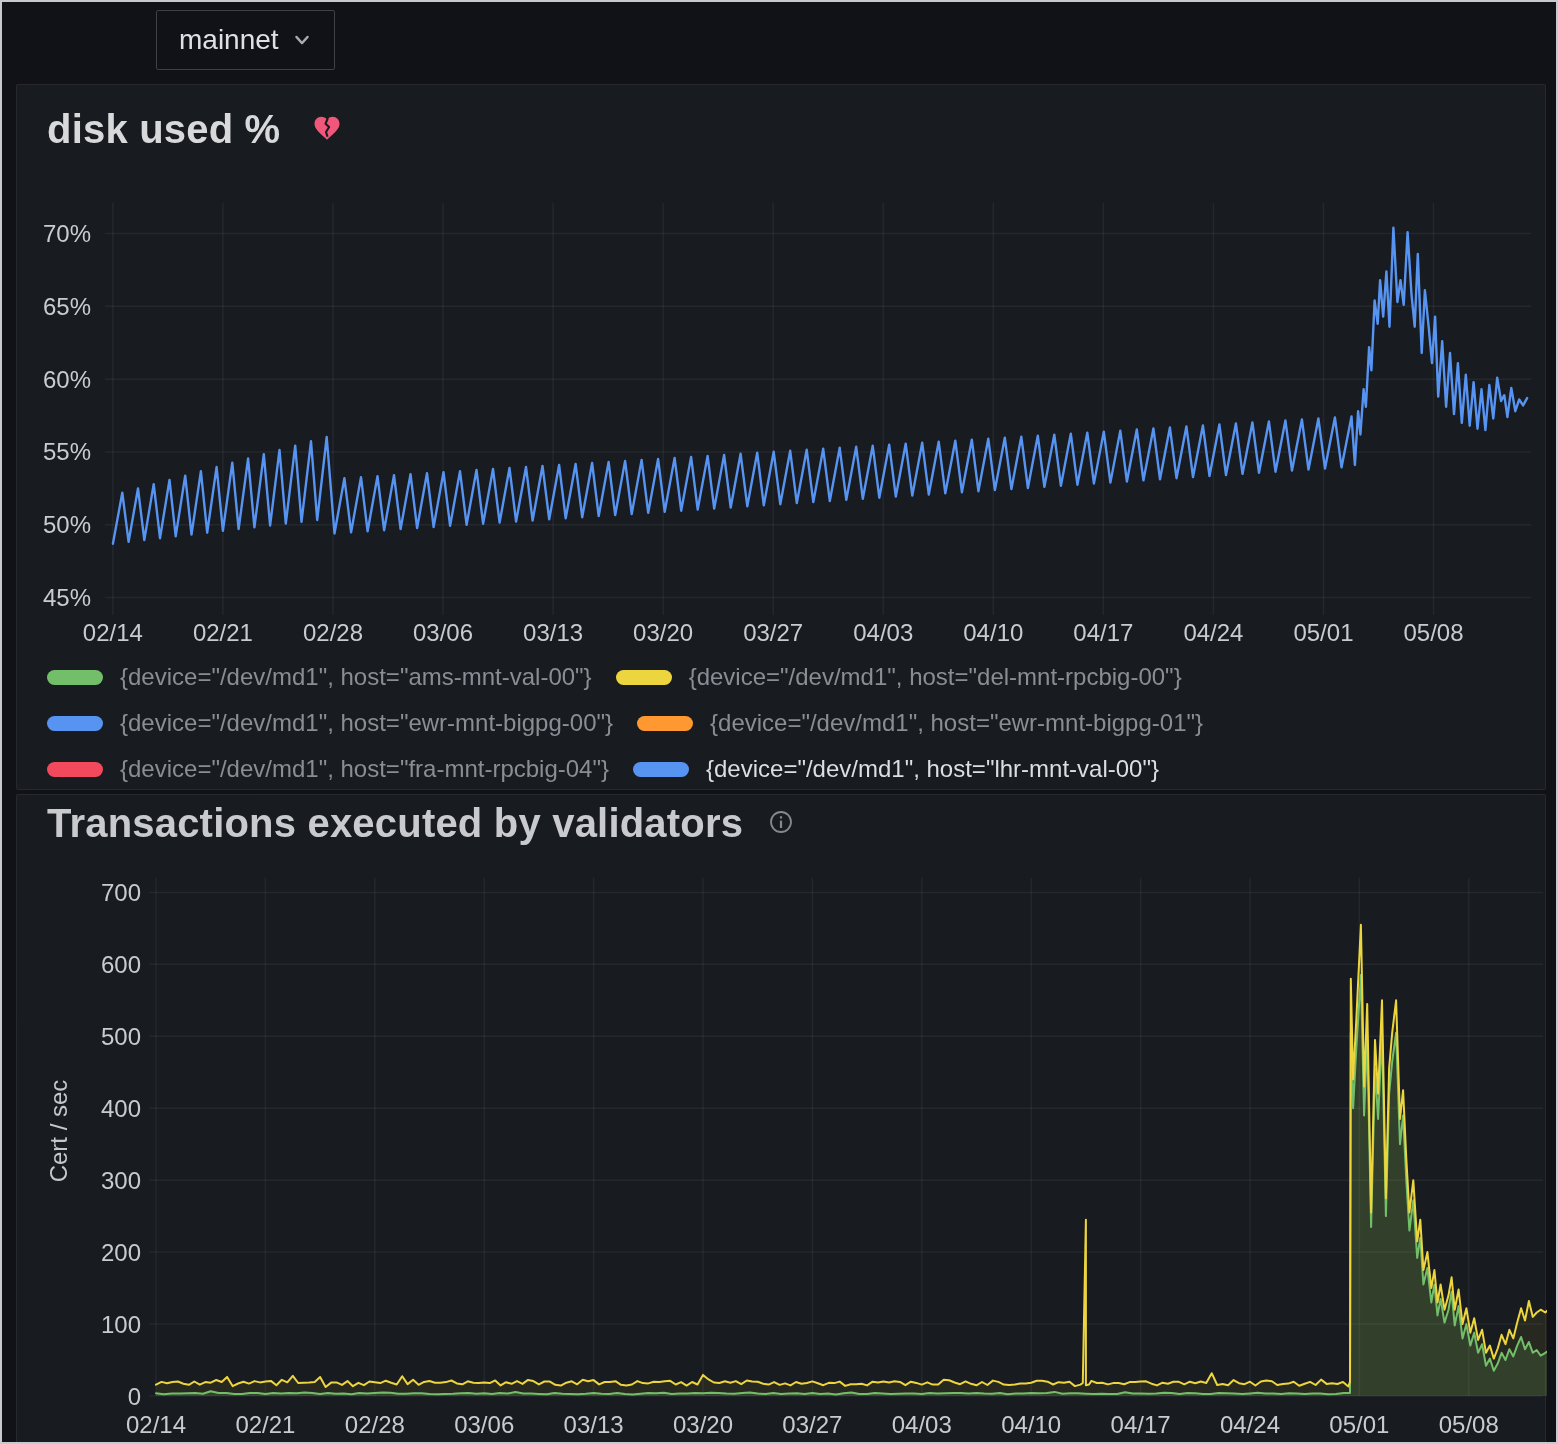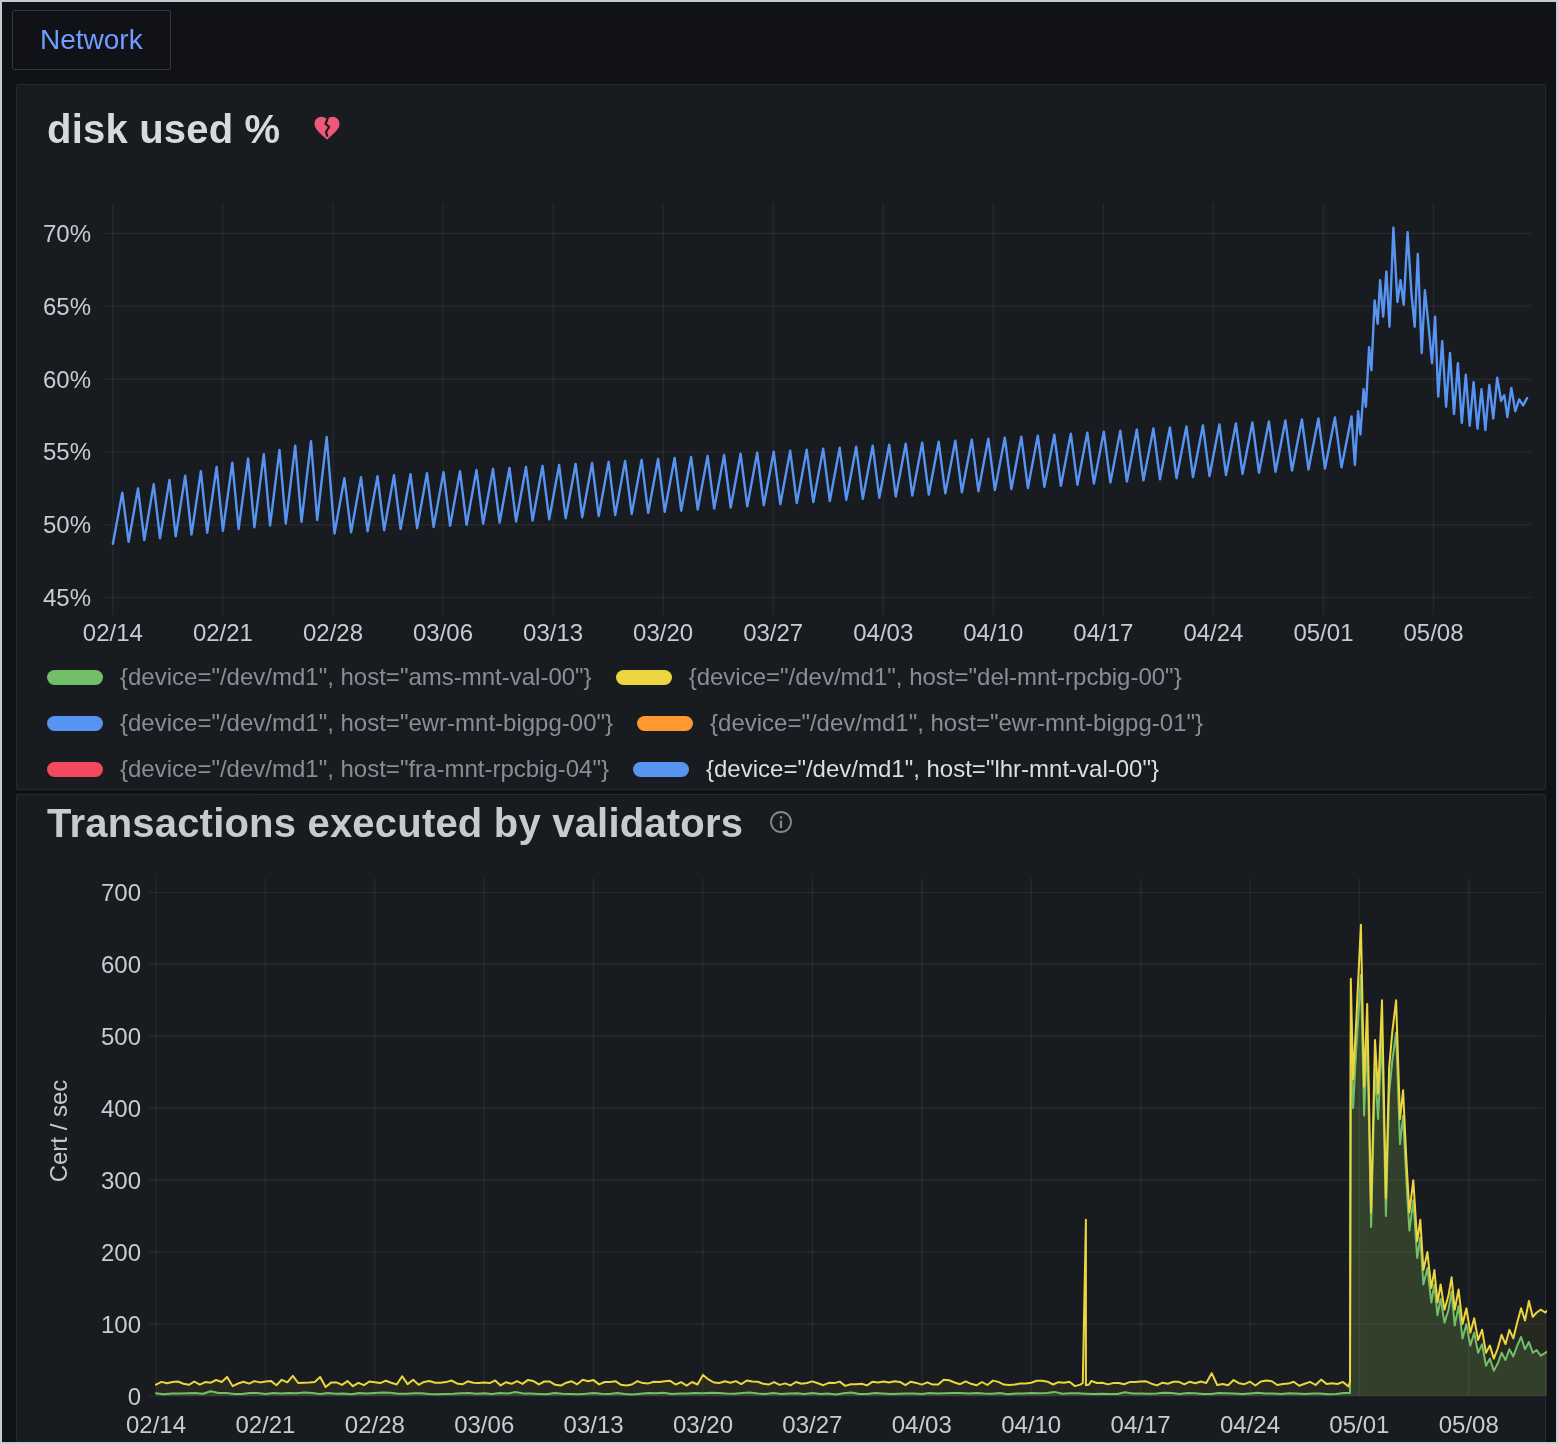--- a/index.html
+++ b/index.html
@@ -46,22 +46,27 @@
     position:absolute; left:42px; top:336px; transform:translate(-50%,-50%) rotate(-90deg);
     font-size:24px; color:#c5c7ca; white-space:nowrap;
   }
 </style>
 </head>
 <body>
 
 <div class="frame">
 
   <div class="topbar">
-    <div class="var-box var-label-box">
-      <span>Network</span>
+    <div class="var-box var-value-box">
+      <span>mainnet</span>
+      <span class="chev">
+        <svg width="20" height="20" viewBox="0 0 16 16">
+            <path d="M3.5 5.5 L8 10.5 L12.5 5.5" fill="none" stroke="#a7aaaf" stroke-width="1.8" stroke-linecap="round" stroke-linejoin="round"></path>
+          </svg>
+      </span>
     </div>
   </div>
 
   <div class="panel" id="panel-disk">
     <div class="panel-header">
       <span class="panel-title">disk used %</span>
       <span title="">
         <svg width="30" height="30" viewBox="0 0 24 24">
           <path id="heart-path" d="M12 21.35l-1.45-1.32C5.4 15.36 2 12.28 2 8.5 2 5.42 4.42 3 7.5 3c1.74 0 3.41.81 4.5 2.09C13.09 3.81 14.76 3 16.5 3 19.58 3 22 5.42 22 8.5c0 3.78-3.4 6.86-8.55 11.54L12 21.35z" fill="#f0577a"></path>
           <path d="M12.7 4.1 L10.8 8.6 L13.7 11.2 L11.2 15.2 L12.4 19.0" fill="none" stroke="#181b1f" stroke-width="1.7" stroke-linejoin="round"></path>

